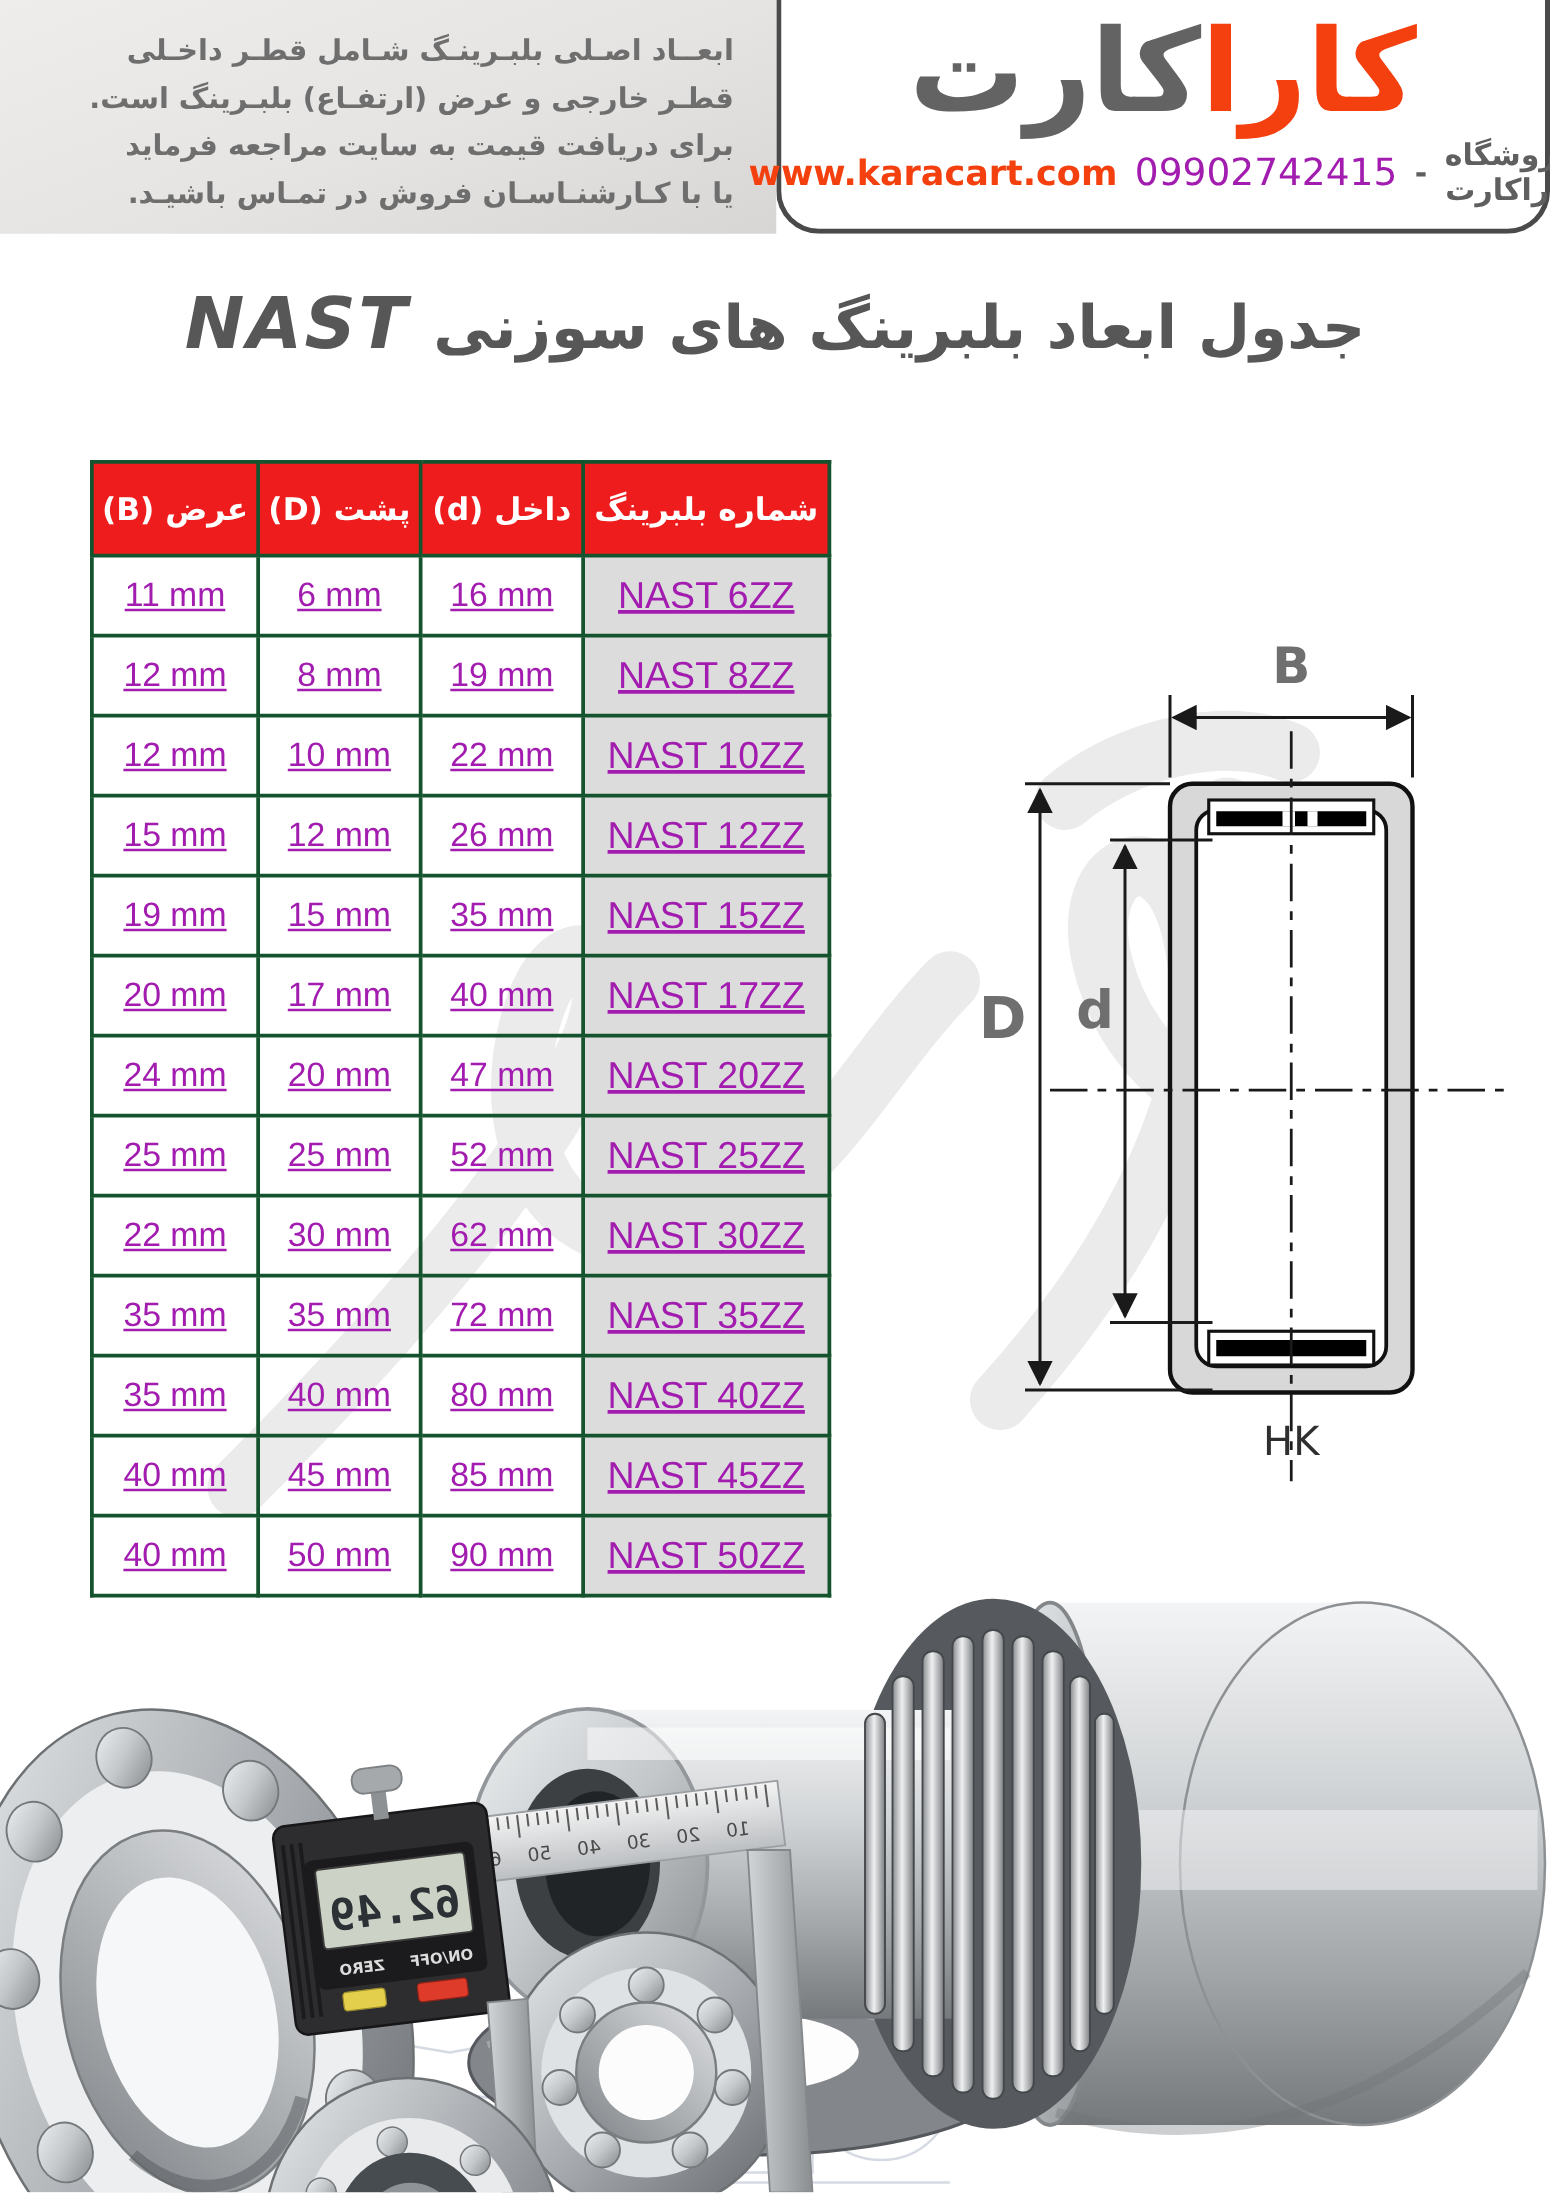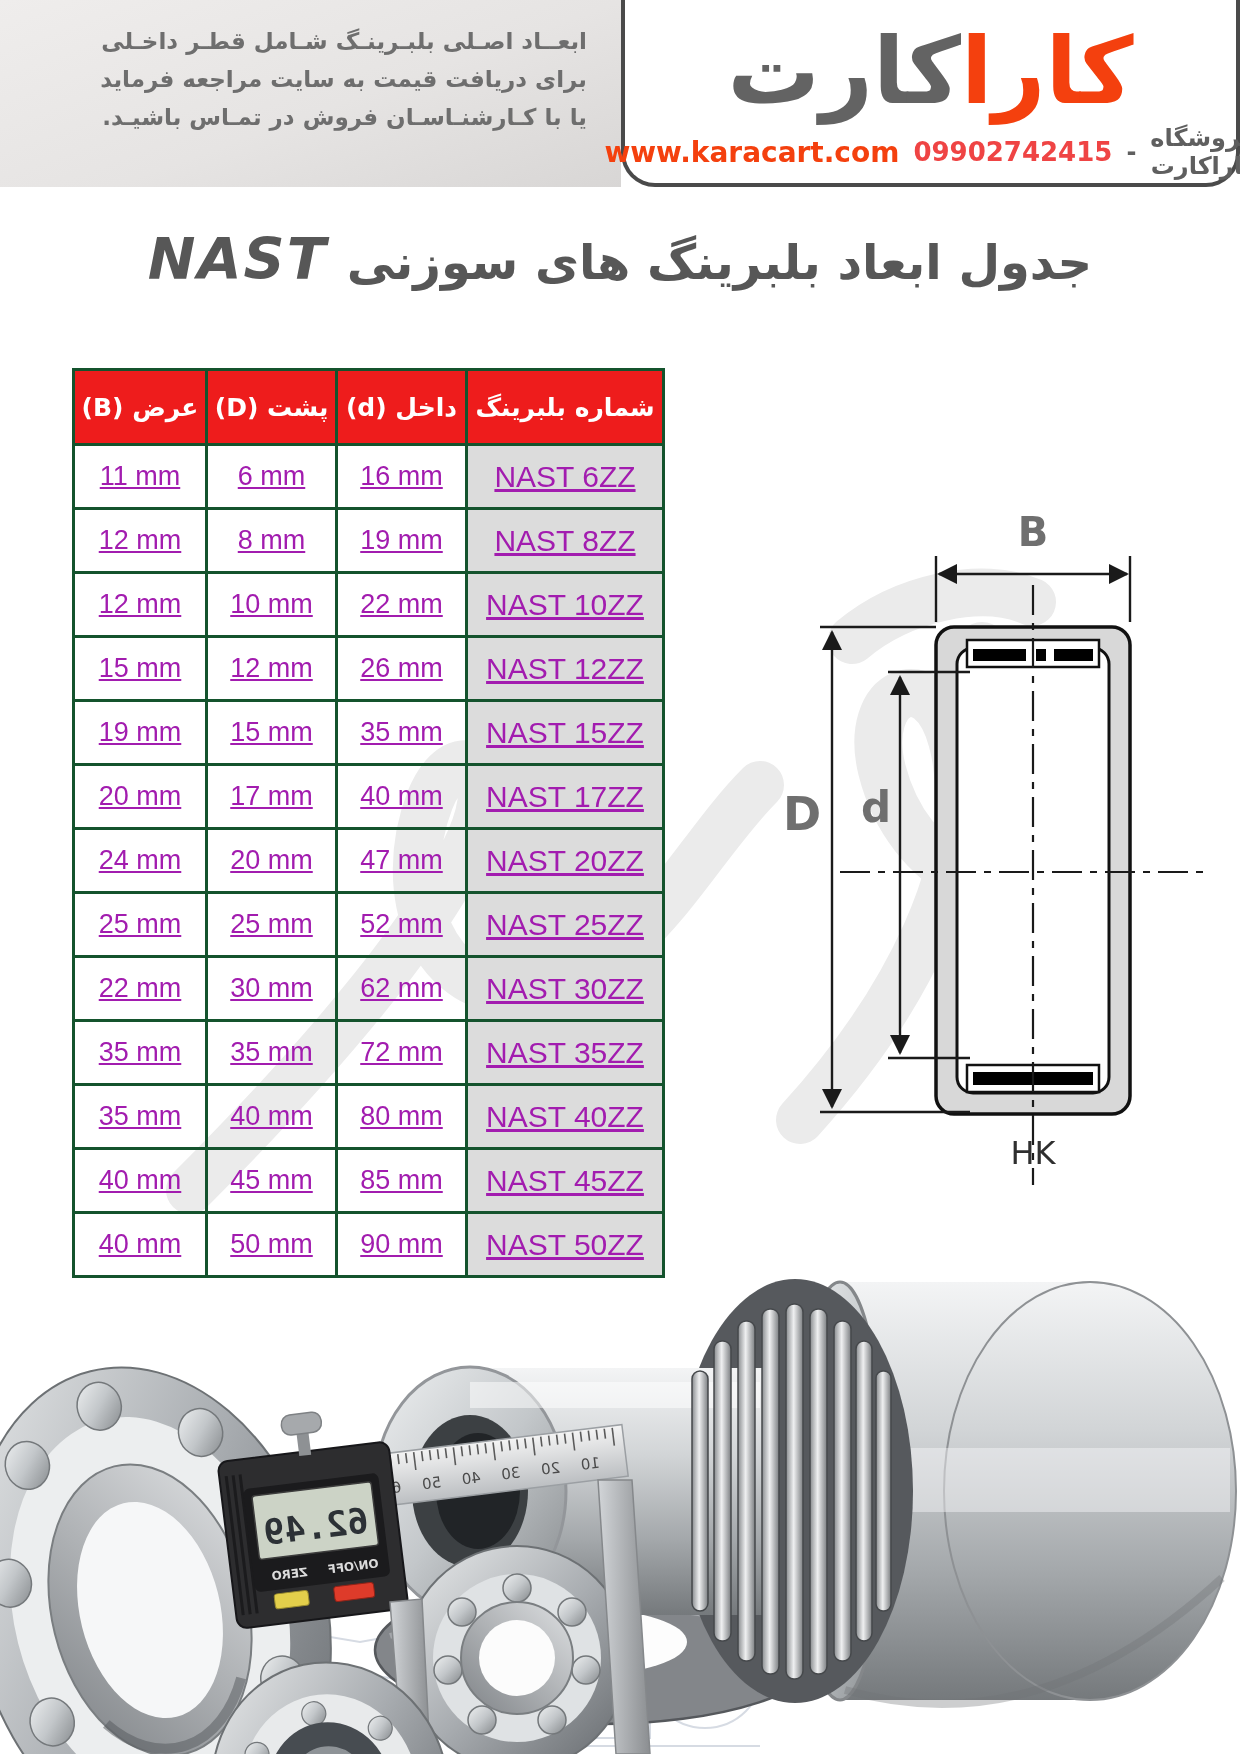--- a/index.html
+++ b/index.html
@@ -8,28 +8,28 @@
 
   
   .info-box{position:absolute;left:0;top:0;width:621px;height:187px;box-sizing:border-box;
     background:linear-gradient(160deg,#efedec 0%,#e6e4e3 55%,#d8d6d5 100%);
     padding:22px 34px 0 16px;direction:rtl;text-align:right;}
   .info-line{font-size:23px;font-weight:bold;color:#6e6e6e;line-height:38px;white-space:nowrap;}
 
   .logo-box{position:absolute;left:621px;top:0;width:619px;height:187px;box-sizing:border-box;
     background:#ffffff;border:4px solid #4a4a4a;border-top:none;
     border-radius:0 0 34px 34px;display:flex;flex-direction:column;align-items:center;
-    justify-content:flex-start;padding-top:22px;}
+    justify-content:flex-start;padding-top:8px;}
   .logo-word{direction:rtl;font-weight:bold;font-size:92px;line-height:100px;letter-spacing:-2px;}
   .logo-orange{color:var(--logo-orange,#f4400e);}
   .logo-gray{color:#636363;}
   .logo-sub{display:flex;direction:rtl;align-items:center;gap:14px;margin-top:2px;}
   .store-label{color:#5f5f5f;font-weight:bold;font-size:24px;}
   .store-dash{color:#5f5f5f;font-weight:bold;font-size:24px;}
-  .store-phone{color:#ef4444;font-weight:bold;font-size:26px;}
+  .store-phone{color:#a21caf;font-weight:normal;font-size:30px;}
   .store-site{color:var(--logo-orange,#f4400e);font-weight:bold;font-size:28px;}
 
   
   .doc-title{position:absolute;top:226px;left:0;width:100%;text-align:center;direction:rtl;
     color:#575757;white-space:nowrap;}
   .doc-title .fa{font-size:48px;font-weight:bold;}
   .doc-title .latin{font-size:57px;font-weight:bold;letter-spacing:2px;margin-right:14px;font-style:italic;}
 
   
   .watermark{position:absolute;left:0;top:0;z-index:1;pointer-events:none;}
@@ -57,20 +57,21 @@
   .lcd-label{font-size:12px;fill:#dcdcdc;text-anchor:middle;font-weight:bold;
     font-family:"DejaVu Sans",sans-serif;}
 </style>
 </head>
 <body>
 
 <div class="page">
 
   <div class="info-box">
     <div class="info-line">ابعــاد اصـلی بلبـرینـگ شـامل قطـر داخـلی</div>
+    <div class="info-line">قطـر خارجی و عرض (ارتفـاع) بلبـرینگ است.</div>
     <div class="info-line">برای دریافت قیمت به سایت مراجعه فرماید</div>
     <div class="info-line">یا با کـارشنـاسـان فروش در تمـاس باشیـد.</div>
   </div>
 
   <div class="logo-box">
     <div class="logo-word">
       <span class="logo-orange">کارا</span><span class="logo-gray">کارت</span>
     </div>
     <div class="logo-sub">
       <span class="store-label">فروشگاه کاراکارت</span>

